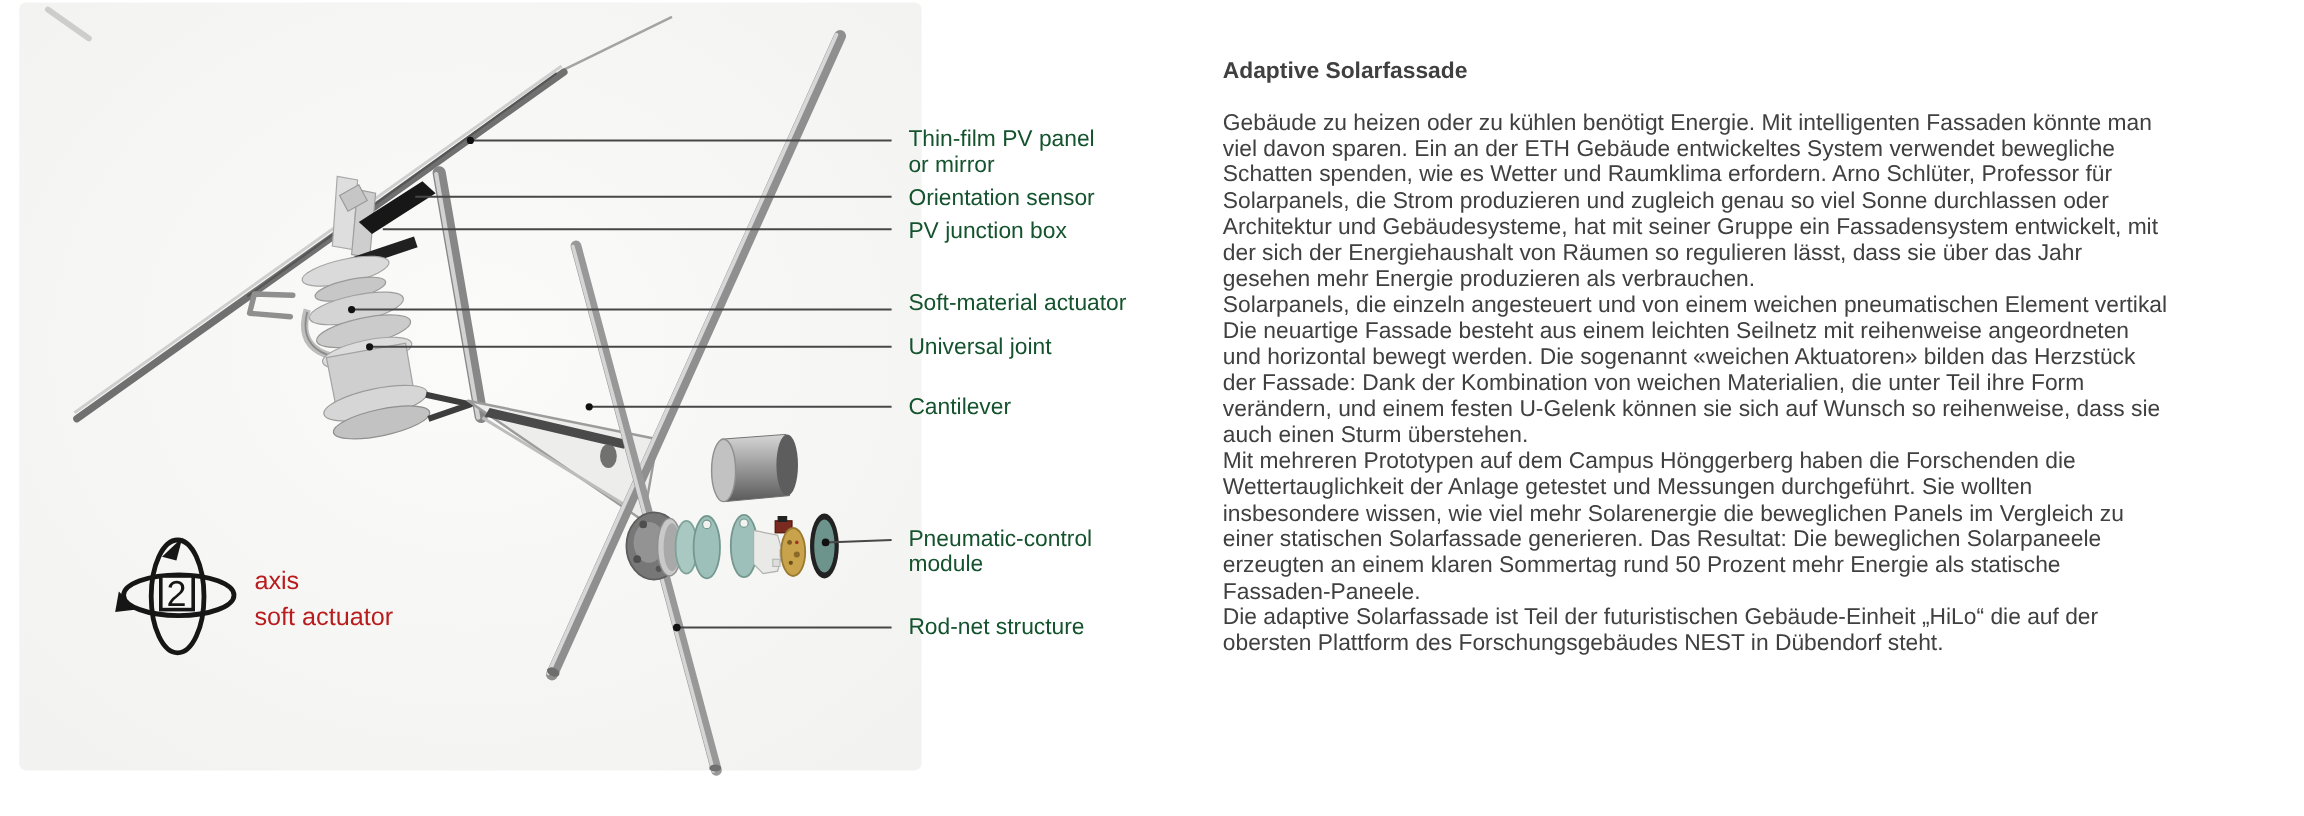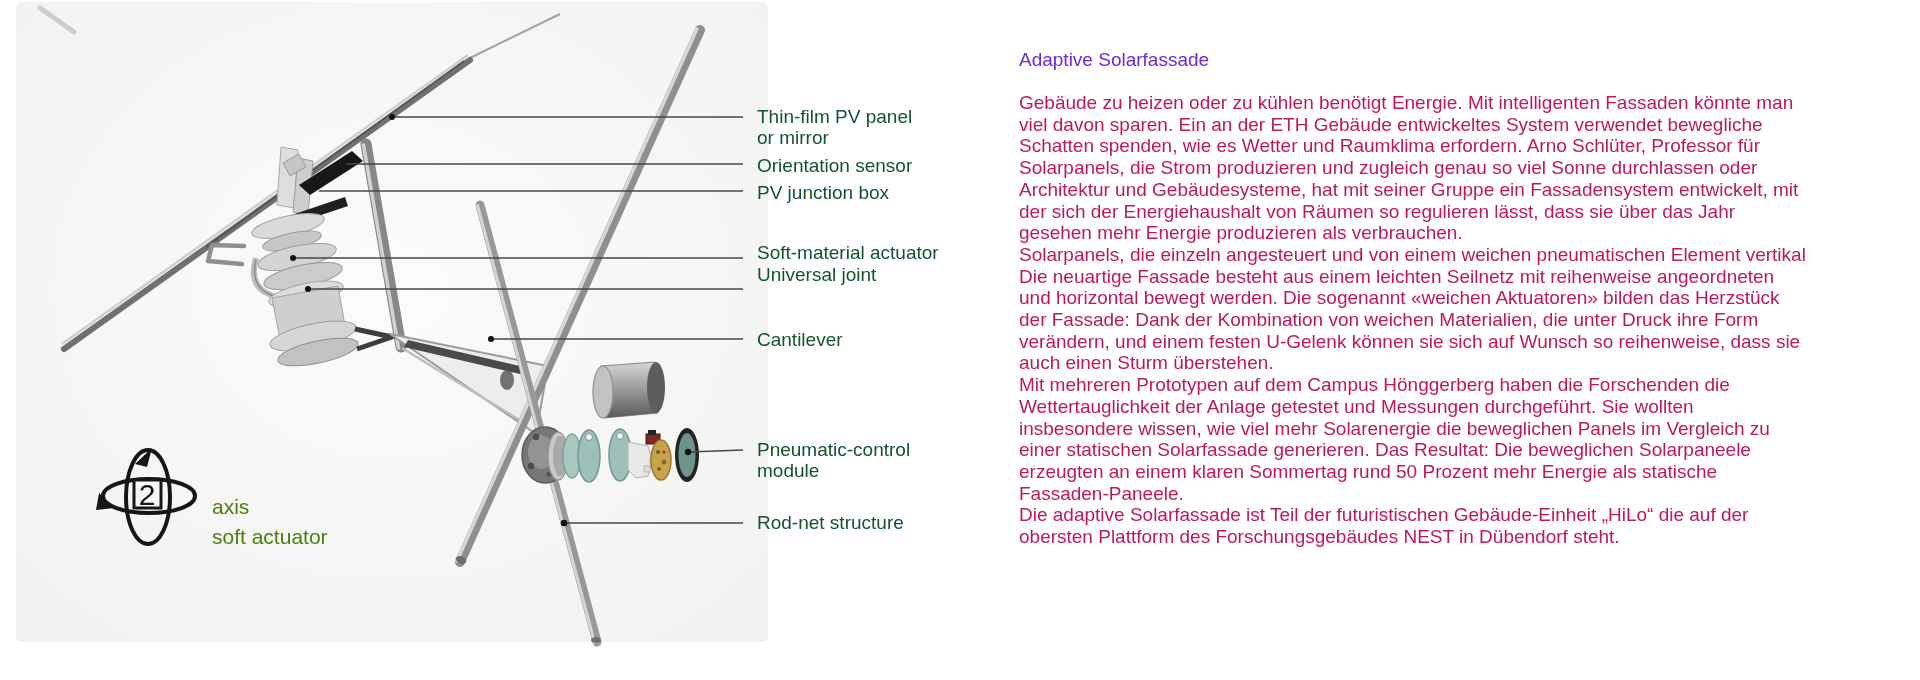--- a/index.html
+++ b/index.html
@@ -14,46 +14,46 @@
   .fig-label{
     position:absolute;
     left:757px;
     font-size:19px;
     line-height:21px;
     color:#14532d;
     white-space:nowrap;
   }
   .axis-caption{
     position:absolute;
-    left:212px; top:492px;
+    left:212px; top:470px;
     font-size:21px;
     line-height:30px;
-    color:#4d7c0f;
+    color:#b91c1c;
     white-space:nowrap;
   }
   .article{
     position:absolute;
     left:1019px; top:0;
     width:895px;
   }
   .article-title{
     position:absolute;
     left:0; top:49px;
     font-size:19px;
-    font-weight:normal;
-    color:#6d28d9;
+    font-weight:bold;
+    color:#404040;
     white-space:nowrap;
     text-align:center;
   }
   .article-body{
     position:absolute;
     left:0; top:92px;
     font-size:19px;
     line-height:21.7px;
-    color:#be185d;
+    color:#404040;
   }
   .article-line{white-space:nowrap;}
 </style>
 </head>
 <body>
 
 <div class="stage">
 
   <svg class="figure-svg" width="1000" height="680" viewBox="0 0 1000 680">
     <defs>
@@ -200,21 +200,21 @@
   </div>
   <div class="fig-label" style="top:155px">
     <div>Orientation sensor</div>
   </div>
   <div class="fig-label" style="top:182px">
     <div>PV junction box</div>
   </div>
   <div class="fig-label" style="top:242px">
     <div>Soft-material actuator</div>
   </div>
-  <div class="fig-label" style="top:264px">
+  <div class="fig-label" style="top:279px">
     <div>Universal joint</div>
   </div>
   <div class="fig-label" style="top:329px">
     <div>Cantilever</div>
   </div>
   <div class="fig-label" style="top:439px">
     <div>Pneumatic-control</div>
     <div>module</div>
   </div>
   <div class="fig-label" style="top:512px">
@@ -232,21 +232,21 @@
       <div class="article-line">Gebäude zu heizen oder zu kühlen benötigt Energie. Mit intelligenten Fassaden könnte man</div>
       <div class="article-line">viel davon sparen. Ein an der ETH Gebäude entwickeltes System verwendet bewegliche</div>
       <div class="article-line">Schatten spenden, wie es Wetter und Raumklima erfordern. Arno Schlüter, Professor für</div>
       <div class="article-line">Solarpanels, die Strom produzieren und zugleich genau so viel Sonne durchlassen oder</div>
       <div class="article-line">Architektur und Gebäudesysteme, hat mit seiner Gruppe ein Fassadensystem entwickelt, mit</div>
       <div class="article-line">der sich der Energiehaushalt von Räumen so regulieren lässt, dass sie über das Jahr</div>
       <div class="article-line">gesehen mehr Energie produzieren als verbrauchen.</div>
       <div class="article-line">Solarpanels, die einzeln angesteuert und von einem weichen pneumatischen Element vertikal</div>
       <div class="article-line">Die neuartige Fassade besteht aus einem leichten Seilnetz mit reihenweise angeordneten</div>
       <div class="article-line">und horizontal bewegt werden. Die sogenannt «weichen Aktuatoren» bilden das Herzstück</div>
-      <div class="article-line">der Fassade: Dank der Kombination von weichen Materialien, die unter Druck ihre Form</div>
+      <div class="article-line">der Fassade: Dank der Kombination von weichen Materialien, die unter Teil ihre Form</div>
       <div class="article-line">verändern, und einem festen U-Gelenk können sie sich auf Wunsch so reihenweise, dass sie</div>
       <div class="article-line">auch einen Sturm überstehen.</div>
       <div class="article-line">Mit mehreren Prototypen auf dem Campus Hönggerberg haben die Forschenden die</div>
       <div class="article-line">Wettertauglichkeit der Anlage getestet und Messungen durchgeführt. Sie wollten</div>
       <div class="article-line">insbesondere wissen, wie viel mehr Solarenergie die beweglichen Panels im Vergleich zu</div>
       <div class="article-line">einer statischen Solarfassade generieren. Das Resultat: Die beweglichen Solarpaneele</div>
       <div class="article-line">erzeugten an einem klaren Sommertag rund 50 Prozent mehr Energie als statische</div>
       <div class="article-line">Fassaden-Paneele.</div>
       <div class="article-line">Die adaptive Solarfassade ist Teil der futuristischen Gebäude-Einheit „HiLo“  die auf der</div>
       <div class="article-line">obersten Plattform des Forschungsgebäudes NEST in Dübendorf steht.</div>

